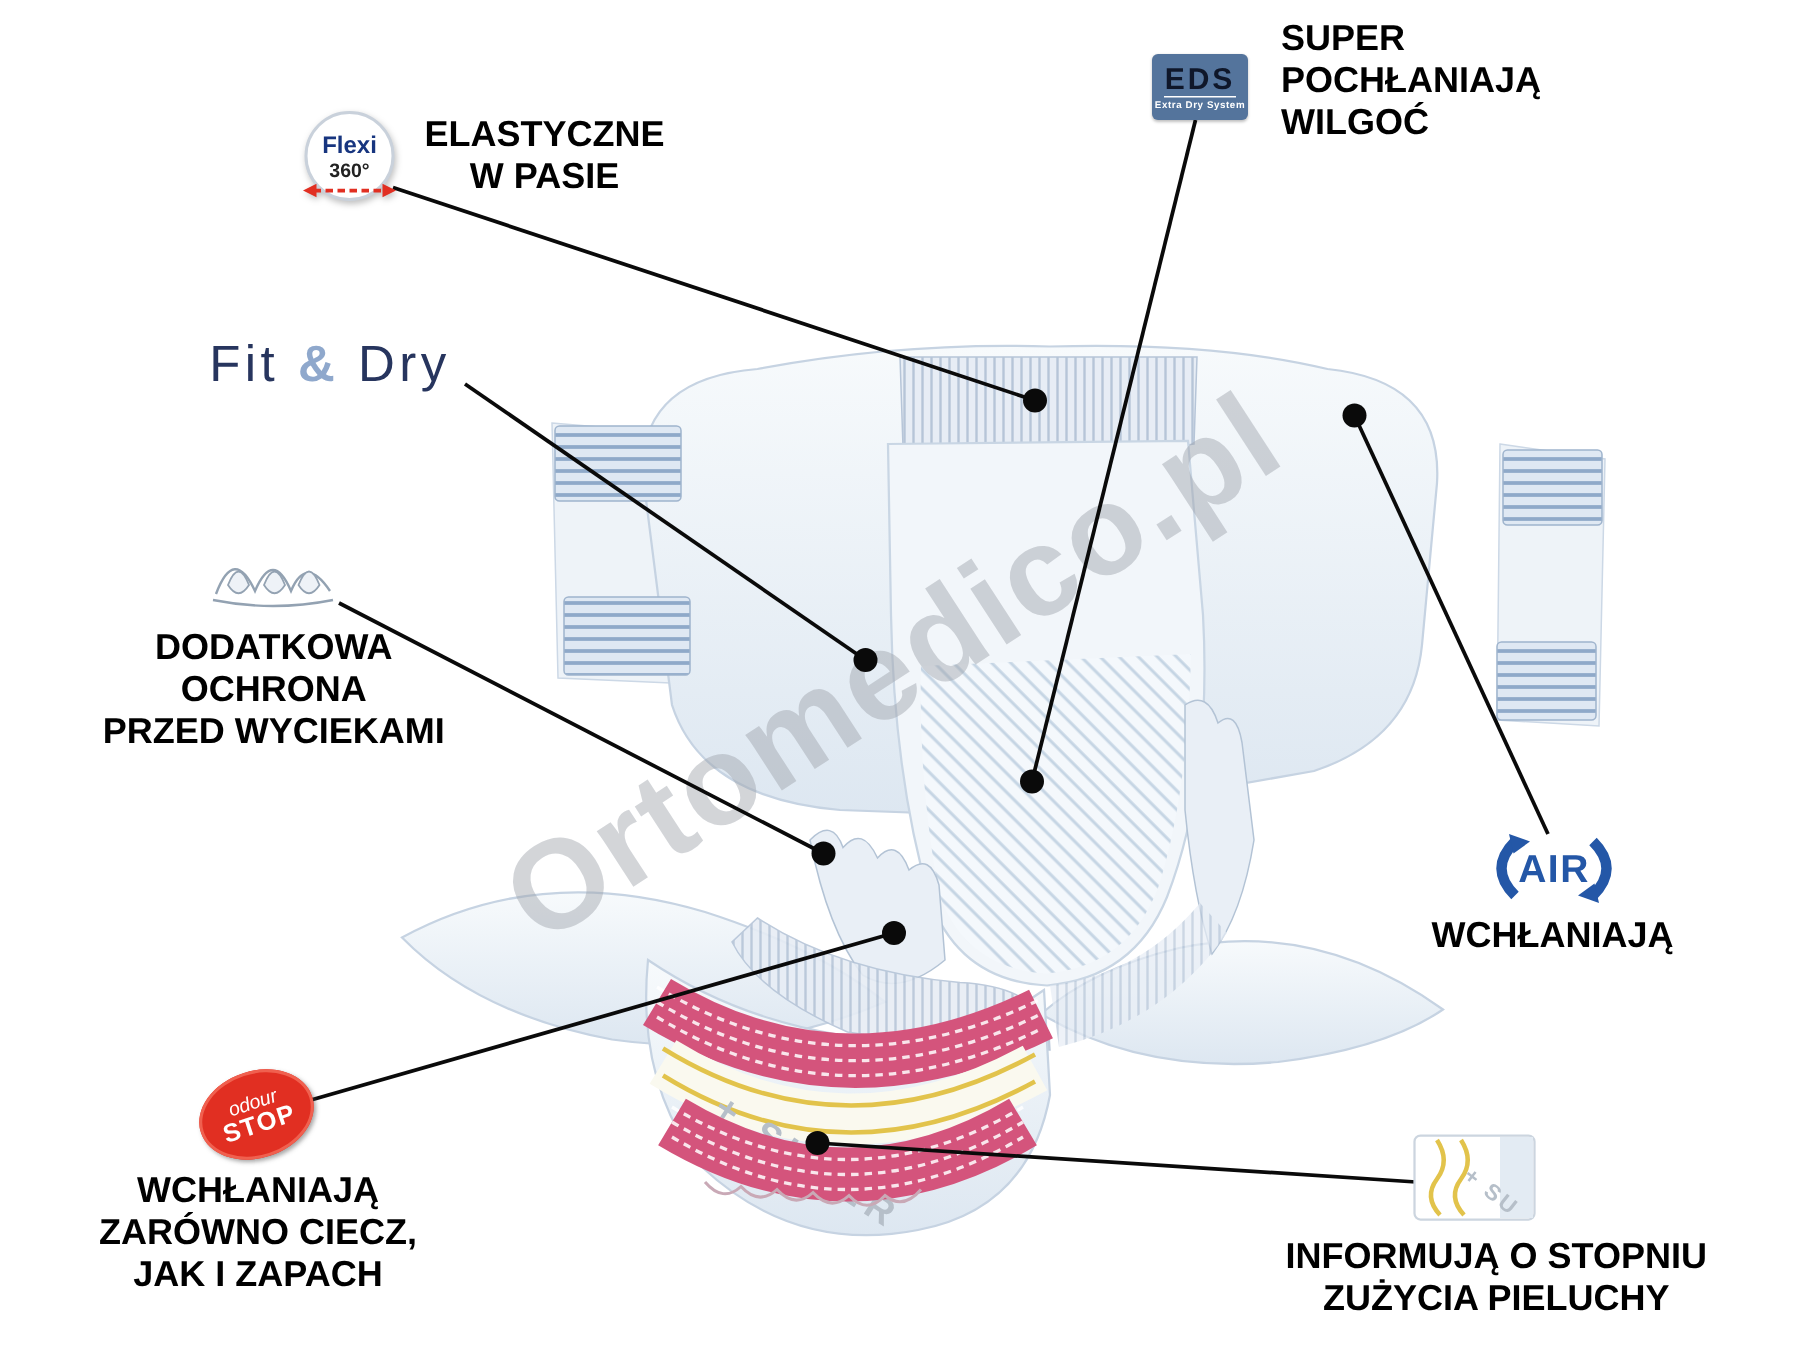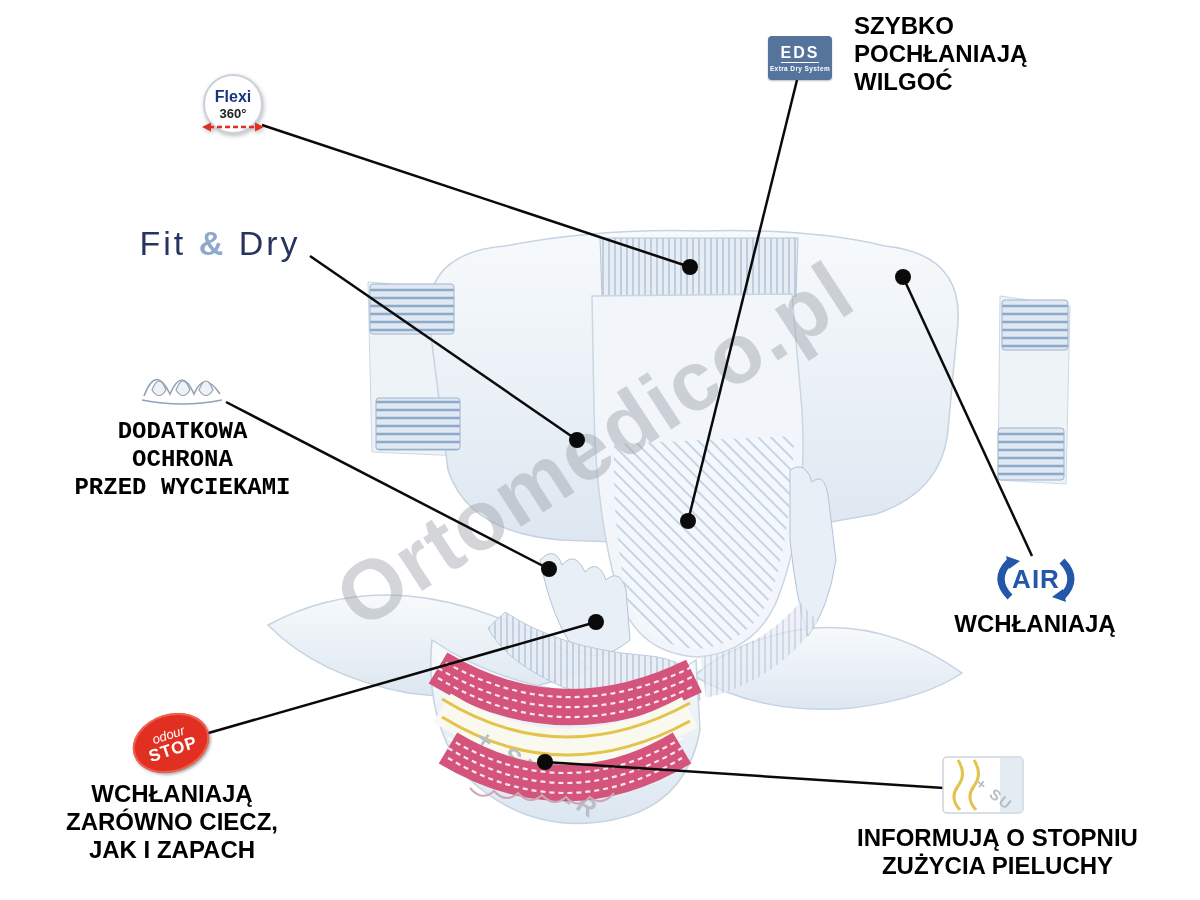--- a/index.html
+++ b/index.html
@@ -19,21 +19,21 @@
     color:#000;text-align:center;white-space:pre-line;z-index:6;
   }
   .feature-label.left{text-align:left;}
   .badge-box{position:absolute;z-index:6;}
   
   .eds-badge{
     width:64px;height:44px;background:#54749c;border-radius:4px;
     display:flex;flex-direction:column;align-items:center;justify-content:center;
     box-shadow:0 1px 2px rgba(0,0,0,.25);
   }
-  .eds-title{color:#ffffff;font-weight:bold;font-size:16px;letter-spacing:2px;line-height:1;border-bottom:1px solid #fff;padding-bottom:1px;}
+  .eds-title{color:#0f172a;font-weight:bold;font-size:20px;letter-spacing:2px;line-height:1;border-bottom:1px solid #fff;padding-bottom:1px;}
   .eds-sub{color:#fff;font-size:6.5px;font-weight:bold;letter-spacing:.4px;margin-top:2px;white-space:nowrap;}
   
   .fitdry-logo{
     position:absolute;z-index:6;font-size:34px;letter-spacing:3px;
     color:#27355e;text-align:center;font-weight:normal;
   }
   .fitdry-logo .amp{color:#8fa8cc;font-weight:bold;}
   
   .odour-badge{
     width:78px;height:58px;background:#e12f22;border-radius:50%;
@@ -139,45 +139,47 @@
   </svg>
 
   <svg class="badge-box" style="left:196px;top:72px;filter:drop-shadow(1px 2px 2px rgba(0,0,0,.25))" width="74" height="72">
     <circle cx="37" cy="32" r="29" fill="#ffffff" stroke="#c9d1db" stroke-width="2"></circle>
     <text x="37" y="30" text-anchor="middle" font-size="16" font-weight="bold" fill="#17357f">Flexi</text>
     <text x="37" y="46" text-anchor="middle" font-size="13" font-weight="bold" fill="#222222">360°</text>
     <line x1="13" y1="55" x2="61" y2="55" stroke="#e12f22" stroke-width="2.5" stroke-dasharray="5 3"></line>
     <path d="M6,55 l9,-4.5 v9 Z" fill="#e12f22"></path>
     <path d="M68,55 l-9,-4.5 v9 Z" fill="#e12f22"></path>
   </svg>
+  <div class="feature-label" style="left:268px;top:76px;width:190px;">ELASTYCZNE
+W PASIE</div>
 
   <div class="badge-box" style="left:768px;top:36px;">
     <div class="eds-badge">
       <div class="eds-title">EDS</div>
       <div class="eds-sub">Extra Dry System</div>
     </div>
   </div>
-  <div class="feature-label left" style="left:854px;top:12px;width:260px;">SZYBKO
+  <div class="feature-label left" style="left:854px;top:12px;width:260px;">SUPER
 POCHŁANIAJĄ
 WILGOĆ</div>
 
   <div class="fitdry-logo" style="left:130px;top:224px;width:180px;">
     <span>Fit</span>
     <span class="amp">&amp;</span>
     <span>Dry</span>
   </div>
 
   <svg class="badge-box" style="left:136px;top:350px;" width="92" height="58">
     <path d="M8,46 Q20,14 34,44 Q46,16 58,44 Q68,20 84,44" fill="none" stroke="#93a2b2" stroke-width="1.6"></path>
     <path d="M16,40 q7,-18 14,0 q-7,11 -14,0 Z" fill="#eef2f7" stroke="#93a2b2" stroke-width="1.2"></path>
     <path d="M40,40 q7,-18 14,0 q-7,11 -14,0 Z" fill="#eef2f7" stroke="#93a2b2" stroke-width="1.2"></path>
     <path d="M63,40 q7,-18 14,0 q-7,11 -14,0 Z" fill="#eef2f7" stroke="#93a2b2" stroke-width="1.2"></path>
     <path d="M6,50 Q46,58 86,50" fill="none" stroke="#93a2b2" stroke-width="1.6"></path>
   </svg>
-  <div class="feature-label" style="left:55px;top:418px;width:255px;font-family:Liberation Mono, monospace;">DODATKOWA
+  <div class="feature-label" style="left:55px;top:418px;width:255px;">DODATKOWA
 OCHRONA
 PRZED WYCIEKAMI</div>
 
   <svg class="badge-box" style="left:986px;top:554px;" width="100" height="50">
     <path d="M24,7 Q6,25 24,43" fill="none" stroke="#2457a7" stroke-width="7"></path>
     <path d="M20,2 L34,7 L23,15 Z" fill="#2457a7"></path>
     <path d="M76,7 Q94,25 76,43" fill="none" stroke="#2457a7" stroke-width="7"></path>
     <path d="M80,48 L66,43 L77,35 Z" fill="#2457a7"></path>
     <text x="50" y="34" text-anchor="middle" font-size="26" font-weight="bold" fill="#2457a7" letter-spacing="1">AIR</text>
   </svg>

